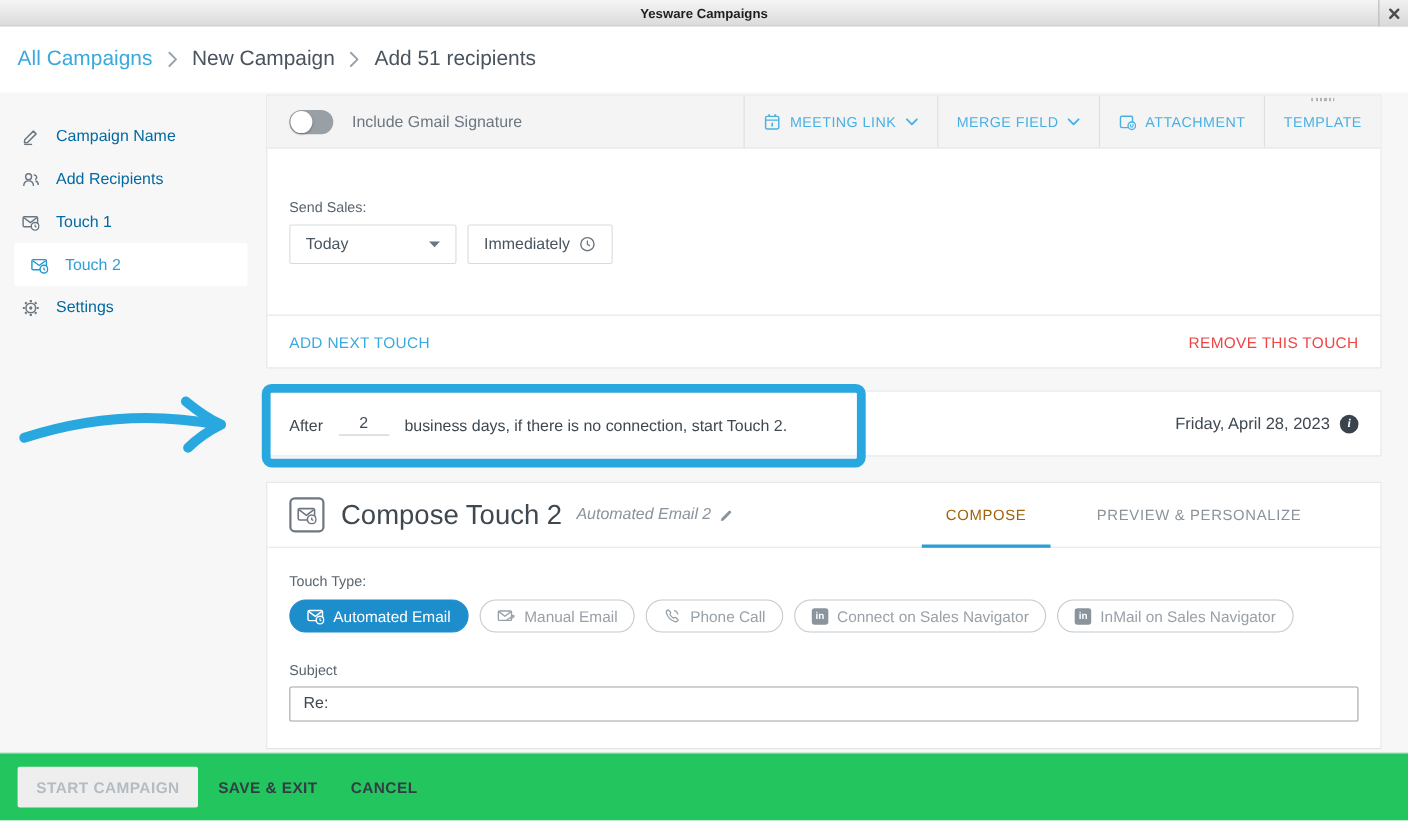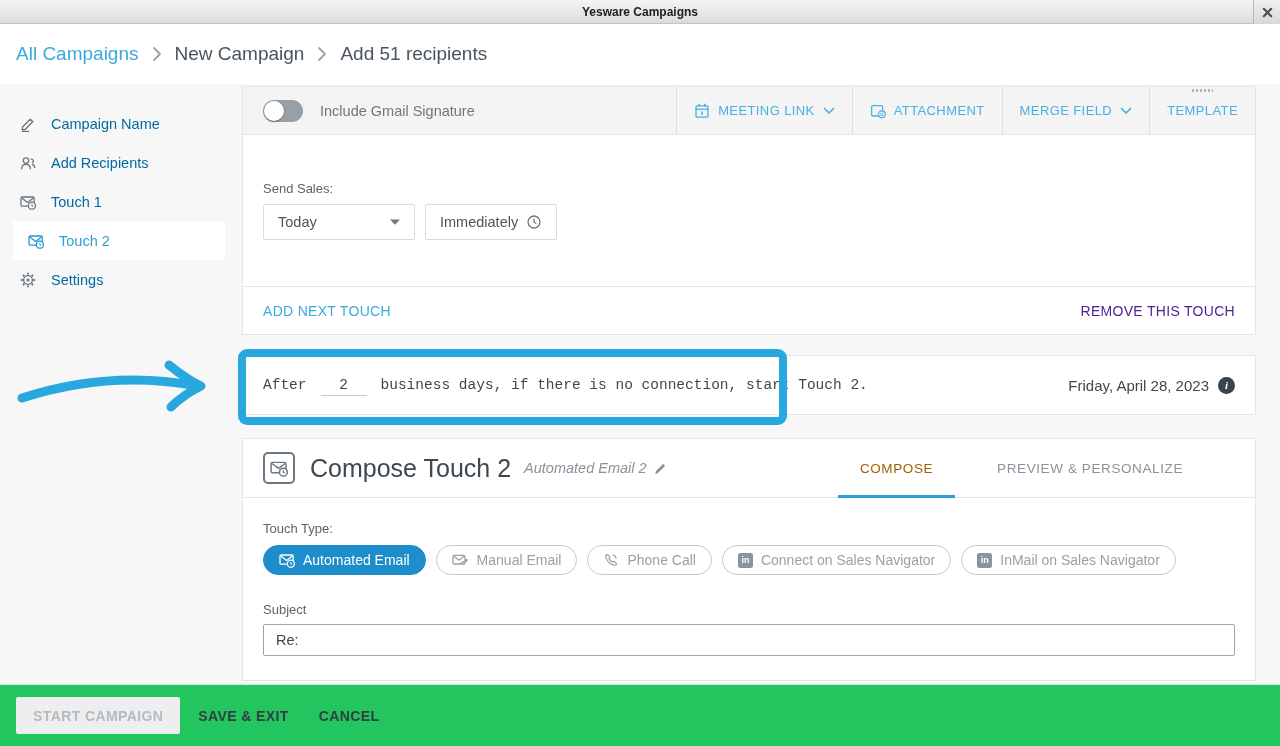--- a/index.html
+++ b/index.html
@@ -57,28 +57,28 @@
   .send-row { display:flex; gap:10px; margin-top:8px; }
   .select-box { height:36px; border:1px solid #d9dcdf; border-radius:2px; background:#fff;
                 display:flex; align-items:center; justify-content:space-between; padding:0 14px;
                 font-size:14.5px; color:#4a545e; cursor:pointer; }
   .select-date { width:152px; }
   .select-time { width:132px; }
   .card1-actions { border-top:1px solid #e4e6e8; height:48px; margin-top:46px; display:flex;
                    align-items:center; justify-content:space-between; padding:0 20px; }
   .add-touch { color:#3aa9dd; font-size:14px; letter-spacing:.3px; background:none; border:none;
                font-family:inherit; cursor:pointer; }
-  .remove-touch { color:#4c1d95; font-size:14px; letter-spacing:.3px; background:none; border:none;
+  .remove-touch { color:#ef4444; font-size:14px; letter-spacing:.3px; background:none; border:none;
                   font-family:inherit; cursor:pointer; }
 
   
   .delay-row { margin-top:20px; height:60px; background:#fff; border:1px solid #e3e5e7;
                display:flex; align-items:center; justify-content:space-between; padding:0 20px;
                position:relative; }
-  .delay-left { display:flex; align-items:center; gap:14px; font-size:14.5px; color:#3f4850;font-family:Liberation Mono, monospace; }
+  .delay-left { display:flex; align-items:flex-end; gap:14px; font-size:14.5px; color:#3f4850; }
   .days-input { width:46px; border:none; border-bottom:1px solid #c5cacd; text-align:center;
                 font-size:14.5px; color:#3f4850; background:transparent; outline:none;
                 padding:2px 0; font-family:inherit; }
   .delay-right { display:flex; align-items:center; gap:9px; font-size:15px; color:#3f4850; }
   .info-icon { width:17px; height:17px; border-radius:50%; background:#3a434c; color:#fff;
                display:flex; align-items:center; justify-content:center; font-size:11px;
                font-weight:700; font-family:"Liberation Serif",serif; font-style:italic; cursor:pointer; }
   .highlight-box { position:absolute; left:-5px; top:-7px; width:549px; height:76px;
                    border:8px solid #29a8e0; border-radius:9px; pointer-events:none; }
   .arrow-svg { position:absolute; left:14px; top:268px; }
@@ -320,34 +320,34 @@
                   </svg>
                 </span>
               <span>MEETING LINK</span>
               <span style="display:flex">
                   <svg width="12" height="8">
                     <use href="#i-chevdown"></use>
                   </svg>
                 </span>
             </button>
             <button class="tb-btn">
-              <span style="display:flex;--icon-bg:#f4f4f5">
-                  <svg width="16" height="16">
-                    <use href="#i-attach"></use>
-                  </svg>
-                </span>
-              <span>ATTACHMENT</span>
-            </button>
-            <button class="tb-btn">
               <span>MERGE FIELD</span>
               <span style="display:flex">
                   <svg width="12" height="8">
                     <use href="#i-chevdown"></use>
                   </svg>
                 </span>
+            </button>
+            <button class="tb-btn">
+              <span style="display:flex;--icon-bg:#f4f4f5">
+                  <svg width="16" height="16">
+                    <use href="#i-attach"></use>
+                  </svg>
+                </span>
+              <span>ATTACHMENT</span>
             </button>
             <button class="tb-btn">
               <span>TEMPLATE</span>
             </button>
           </div>
           <div class="drag-dots"></div>
         </div>
 
         <div class="card1-body">
           <div class="field-label send-label">Send Sales:</div>

